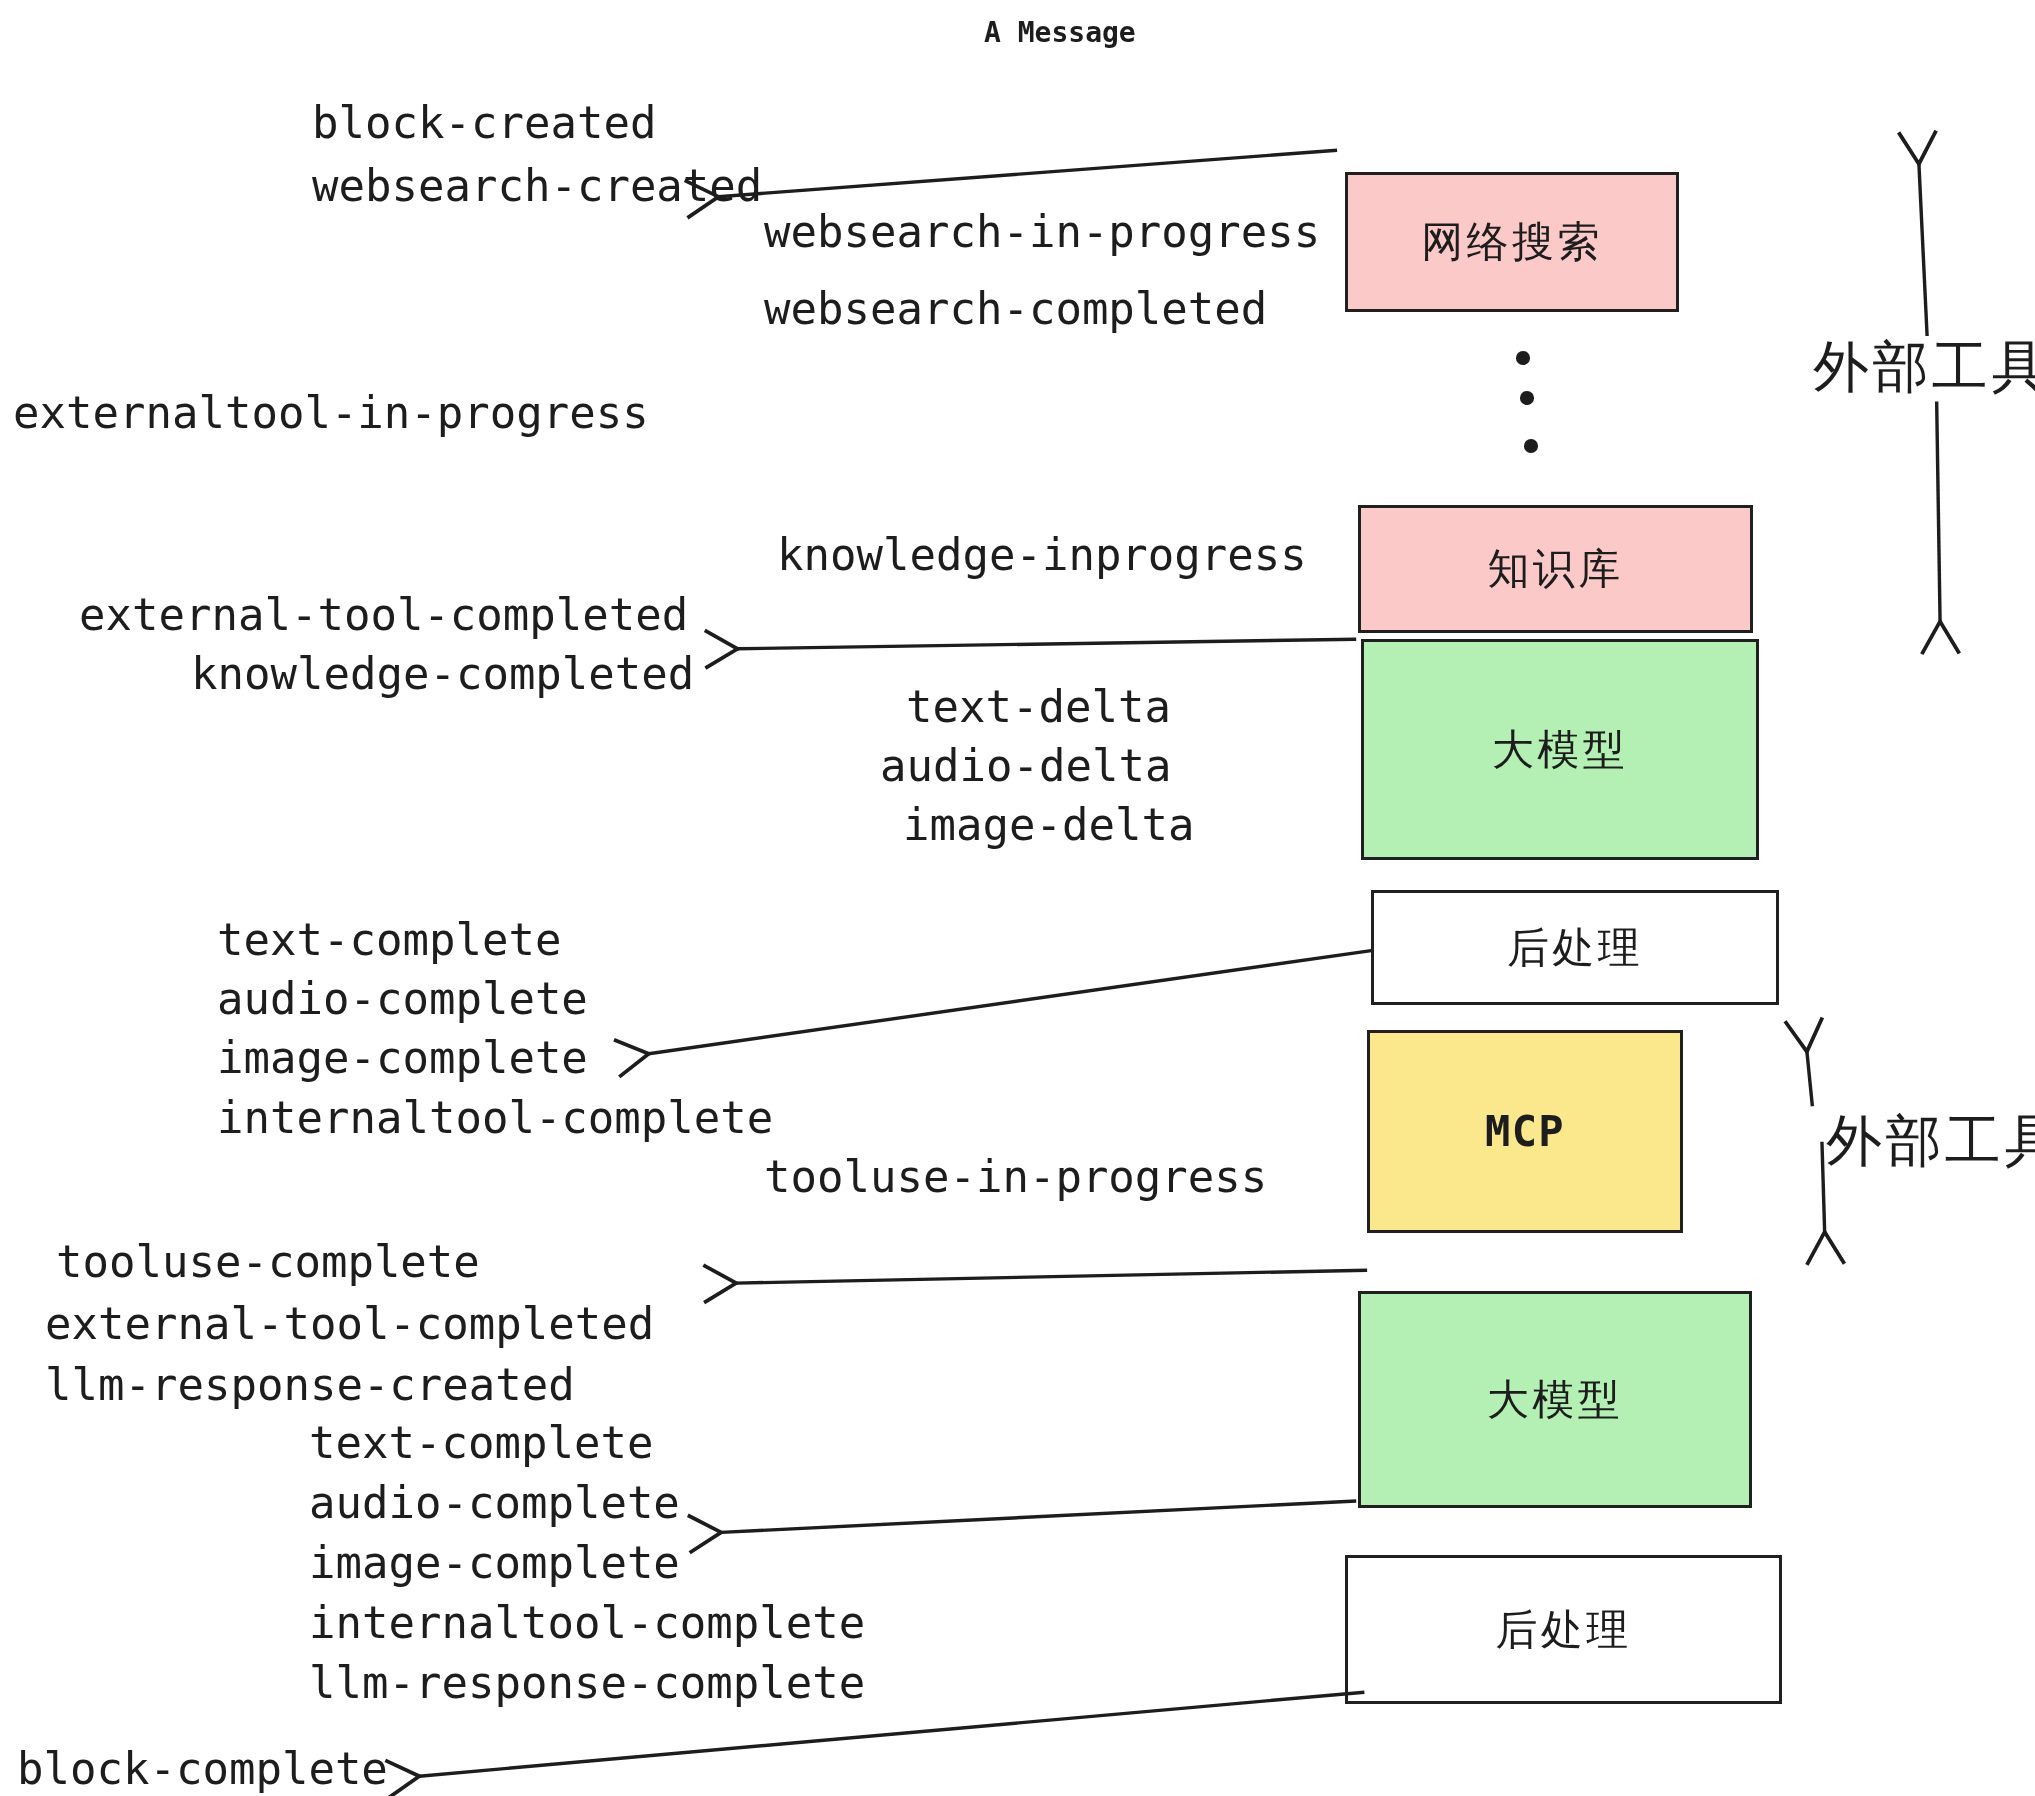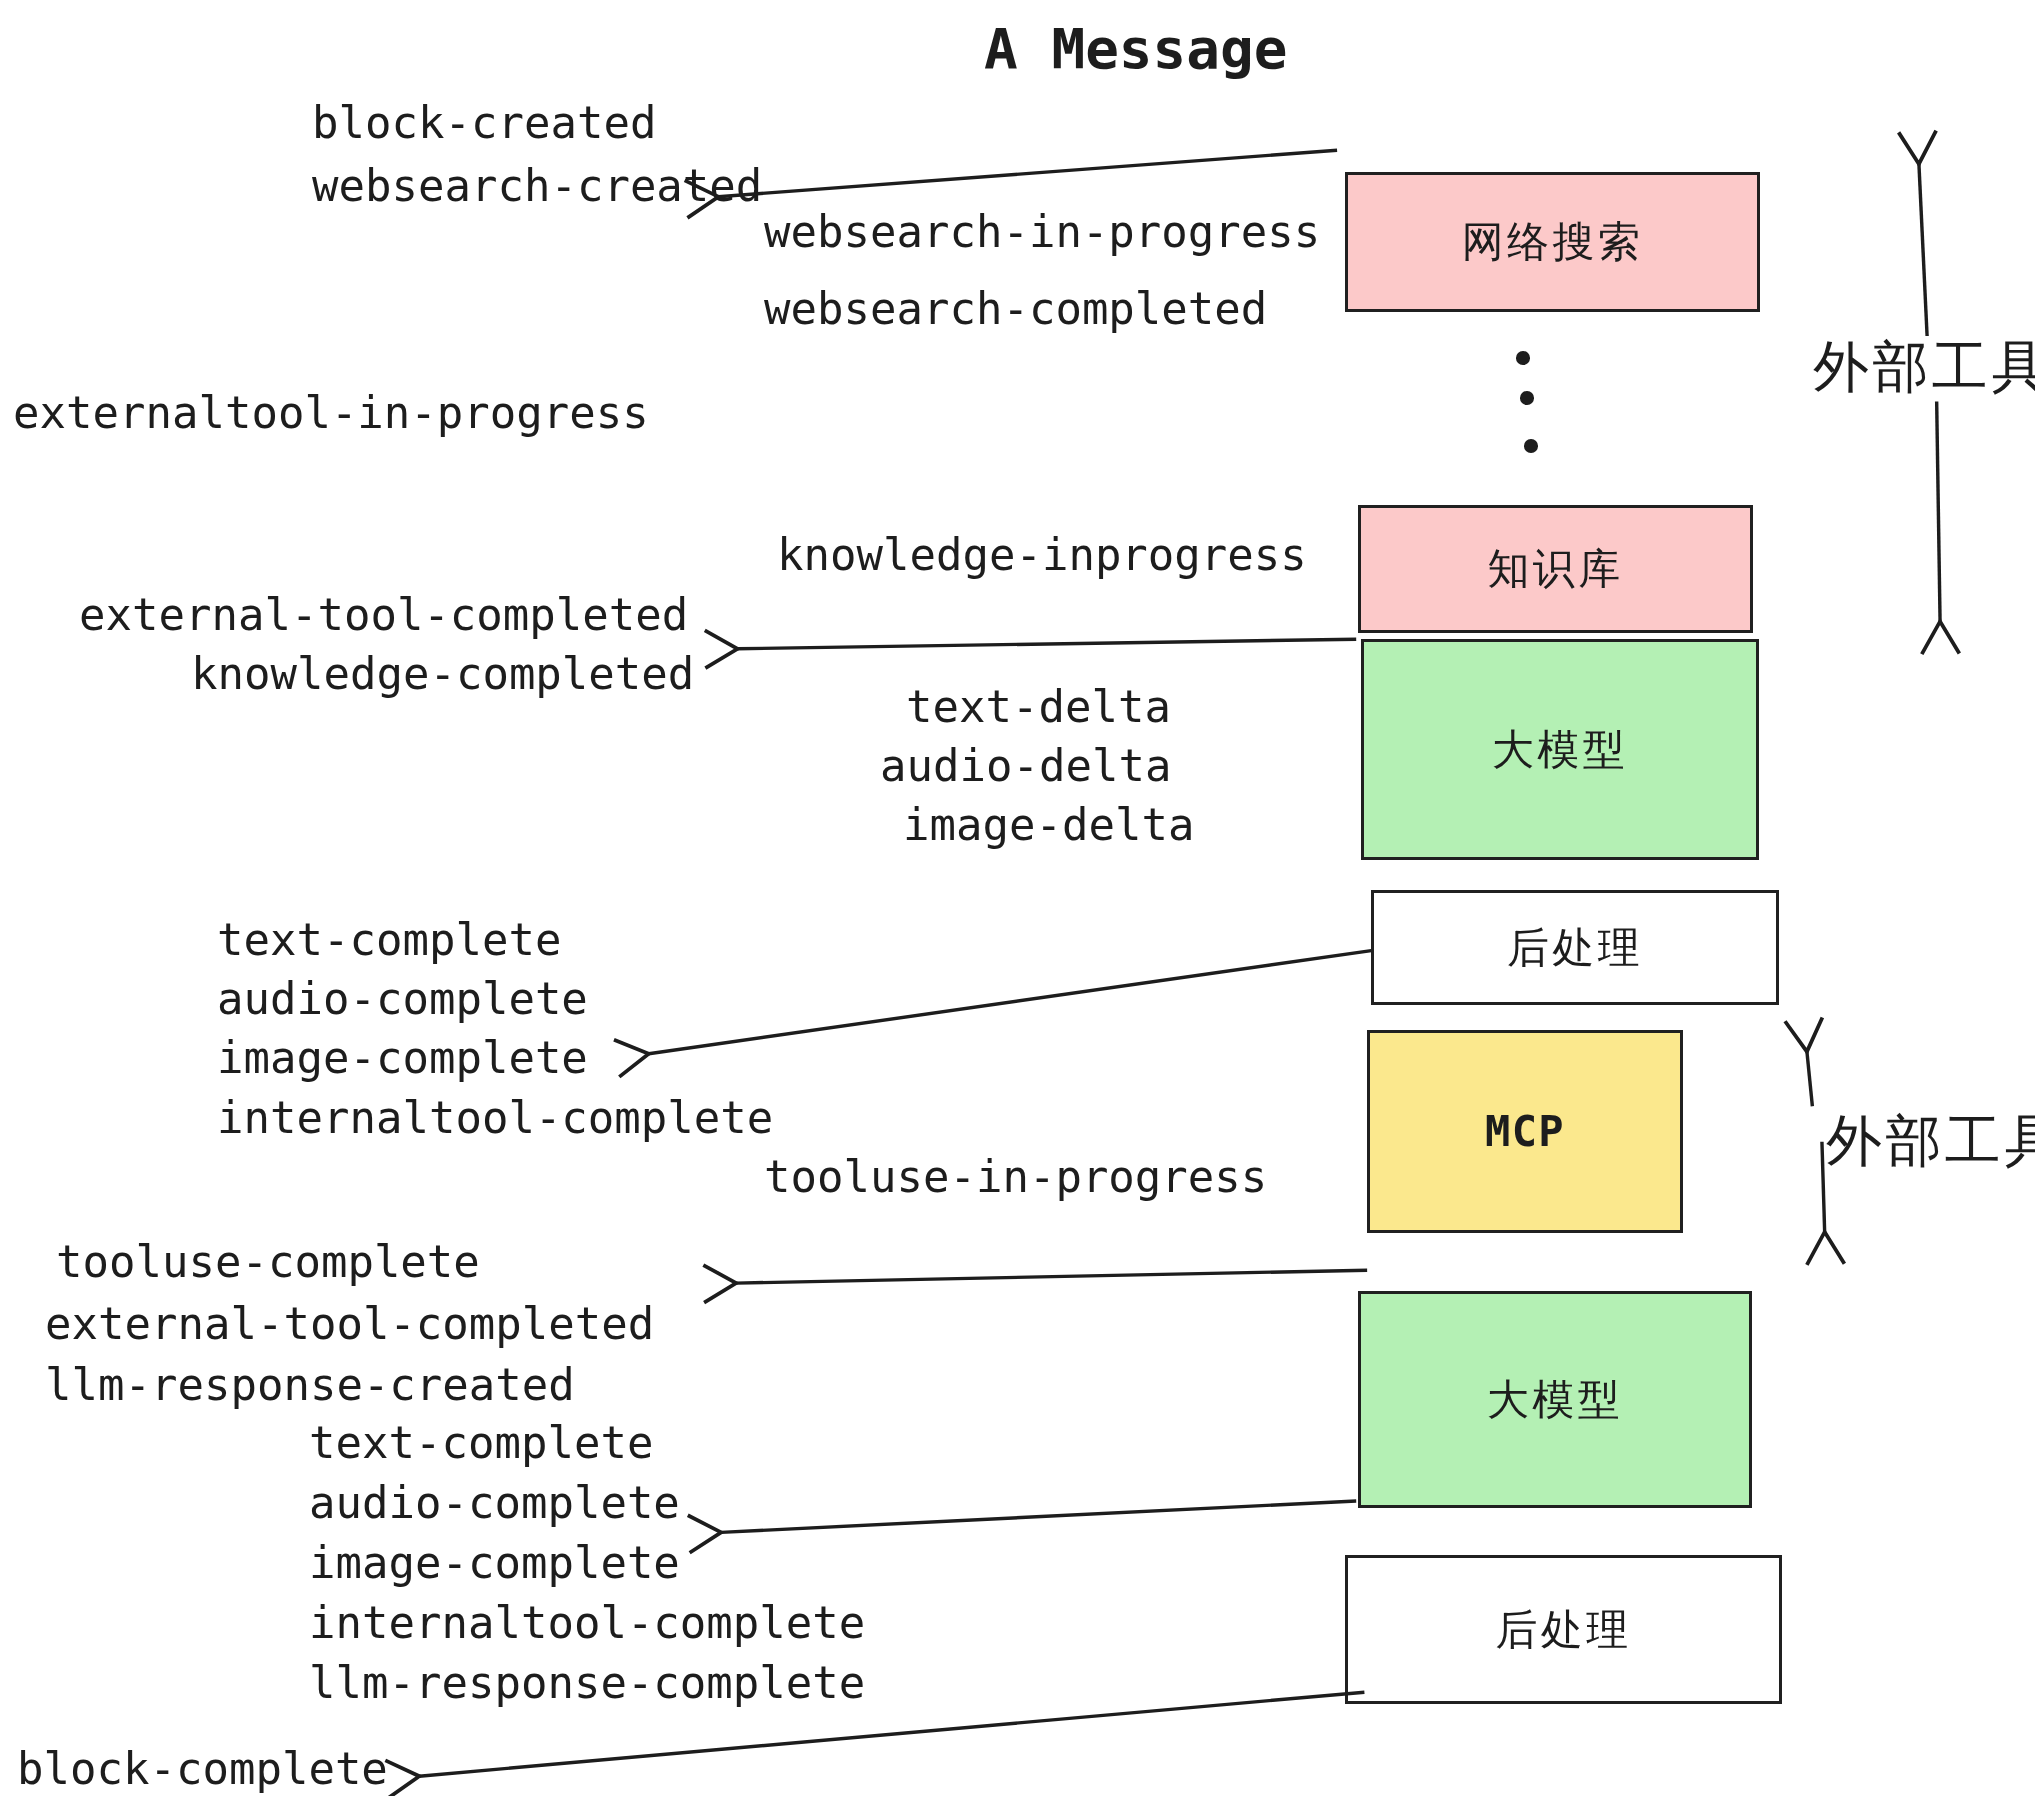--- a/index.html
+++ b/index.html
@@ -7,21 +7,21 @@
     position:relative;
     width:2035px;height:1796px;
     background:#ffffff;
     font-family:"DejaVu Sans Mono", "Liberation Mono", monospace;
     color:#1d1d1d;
     overflow:hidden;
   }
   #title{
     position:absolute;
     left:984px;top:16.4px;
-    font-size:56px;
+    font-size:28px;
     font-weight:600;
     white-space:nowrap;
   }
   .event{
     position:absolute;
     font-size:44px;
     line-height:1.0;
     white-space:nowrap;
     font-weight:500;
   }
@@ -87,21 +87,21 @@
       <div class="event" style="left: 45px; top: 1302px;">external-tool-completed</div>
       <div class="event" style="left: 45px; top: 1363px;">llm-response-created</div>
       <div class="event" style="left: 309px; top: 1421px;">text-complete</div>
       <div class="event" style="left: 309px; top: 1481px;">audio-complete</div>
       <div class="event" style="left: 309px; top: 1541px;">image-complete</div>
       <div class="event" style="left: 309px; top: 1601px;">internaltool-complete</div>
       <div class="event" style="left: 309px; top: 1661px;">llm-response-complete</div>
       <div class="event" style="left: 17px; top: 1747px;">block-complete</div>
     </div>
   <div id="boxes">
-      <div class="node-box" style="left: 1345px; top: 172px; width: 415px; height: 140px; background: rgb(252, 201, 201);">
+      <div class="node-box" style="left: 1345px; top: 172px; width: 334px; height: 140px; background: rgb(252, 201, 201);">
         <span class="lbl">网络搜索</span>
       </div>
       <div class="node-box" style="left: 1358px; top: 505px; width: 395px; height: 128px; background: rgb(252, 201, 201);">
         <span class="lbl">知识库</span>
       </div>
       <div class="node-box" style="left: 1361px; top: 639px; width: 398px; height: 221px; background: rgb(180, 240, 180);">
         <span class="lbl">大模型</span>
       </div>
       <div class="node-box" style="left: 1371px; top: 890px; width: 408px; height: 115px; background: rgb(255, 255, 255);">
         <span class="lbl">后处理</span>

